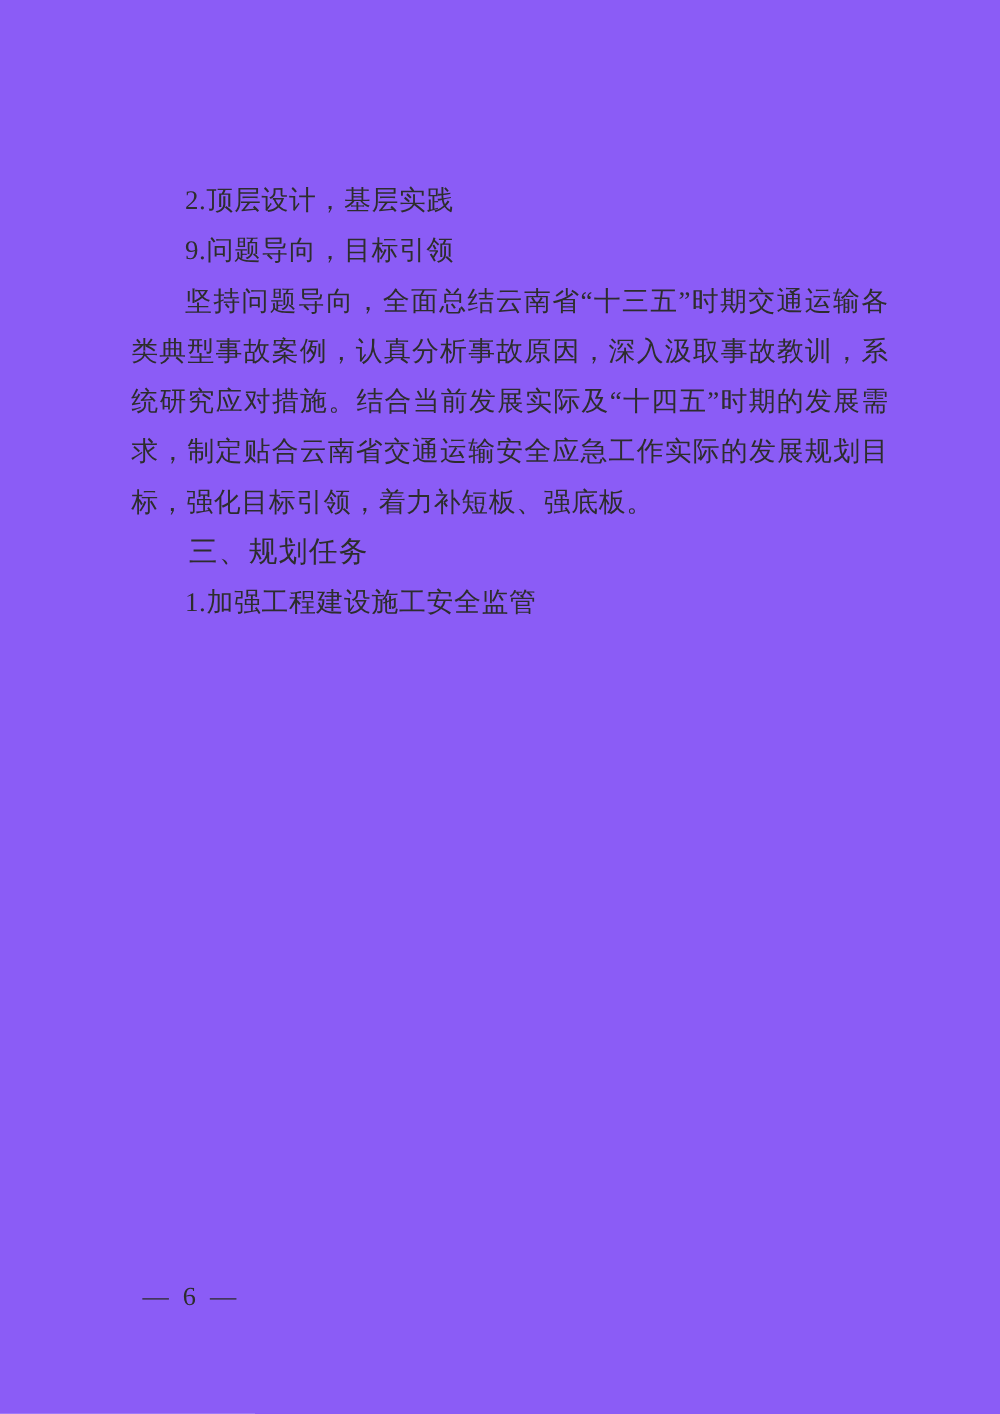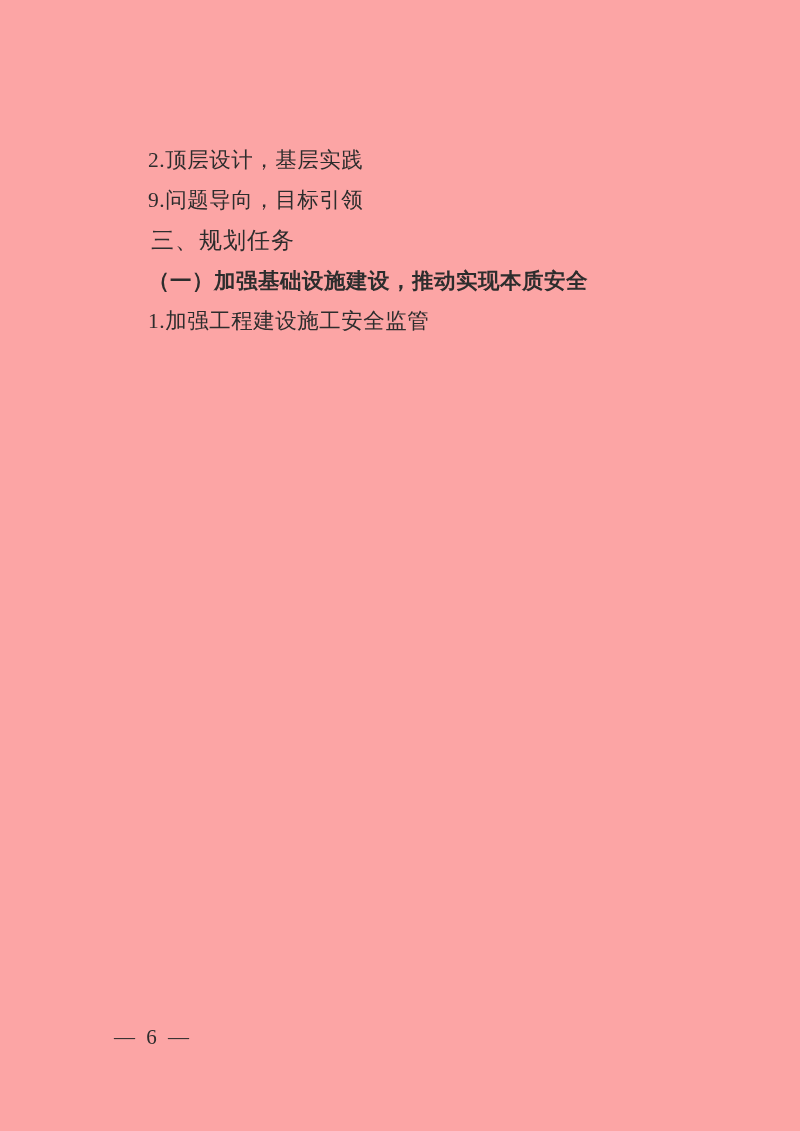--- a/index.html
+++ b/index.html
@@ -12,21 +12,21 @@
     position: relative;
     background: #fdfdfd;
     overflow: hidden;
   }
   .doc-page {
     position: absolute;
     left: 0;
     top: 0;
     width: 800px;
     height: 1131px;
-    background: #fca5a5;
+    background: #8b5cf6;
   }
   .doc-content {
     position: absolute;
     left: 105px;
     top: 140px;
     width: 606px;
   }
   .doc-content > div {
     font-family: "Liberation Serif", "DejaVu Serif", serif;
     font-size: 21.5px;
@@ -66,26 +66,26 @@
 <body>
 
 <div class="doc-page">
 
   <div class="doc-content">
     <div class="numbered-subheading">2.顶层设计，基层实践</div>
 
 
     <div class="numbered-subheading">9.问题导向，目标引领</div>
 
+    <div class="paragraph">坚持问题导向，全面总结云南省“十三五”时期交通运输各类典型事故案例，认真分析事故原因，深入汲取事故教训，系统研究应对措施。结合当前发展实际及“十四五”时期的发展需求，制定贴合云南省交通运输安全应急工作实际的发展规划目标，强化目标引领，着力补短板、强底板。</div>
 
 
 
     <div class="major-heading">三、规划任务</div>
 
-    <div class="paren-heading">（一）加强基础设施建设，推动实现本质安全</div>
 
     <div class="numbered-subheading">1.加强工程建设施工安全监管</div>
 
   </div>
 
   <div class="page-footer">— 6 —</div>
 
 </div>
 
 </body></html>

